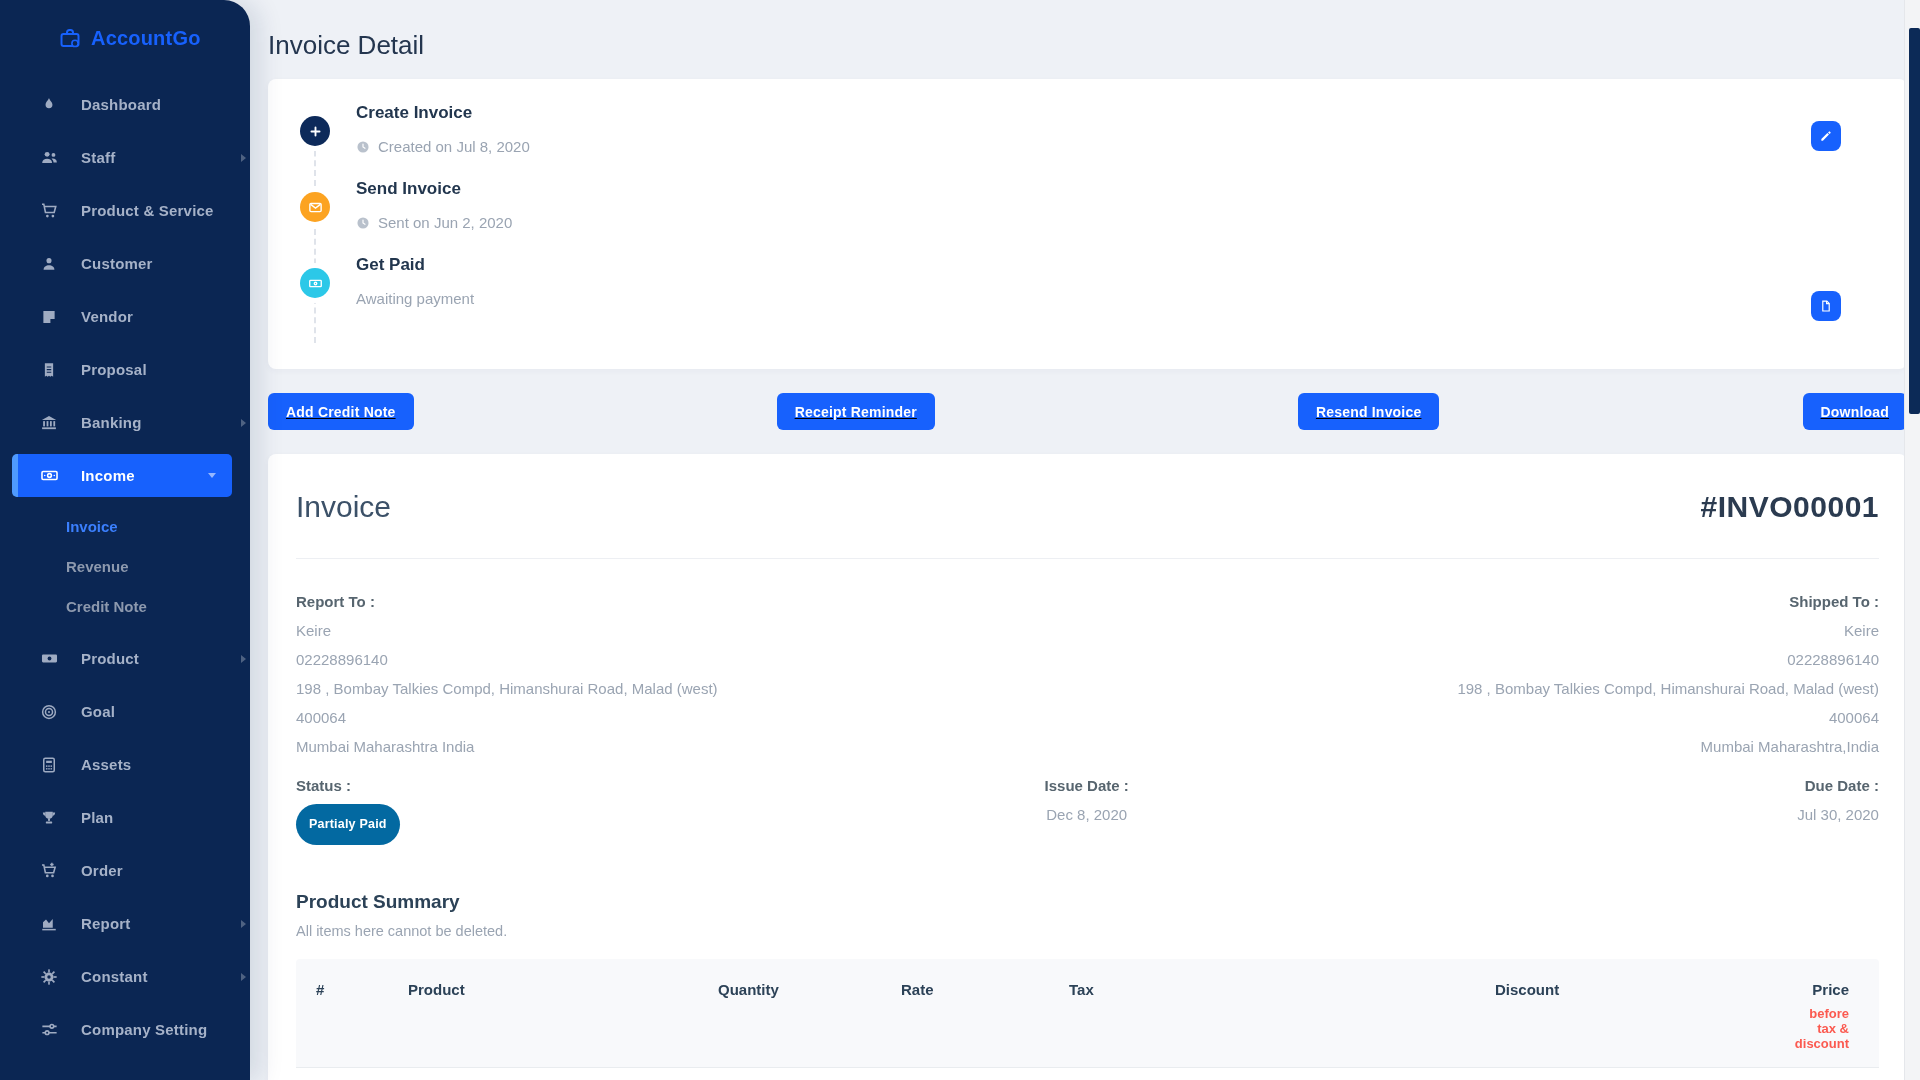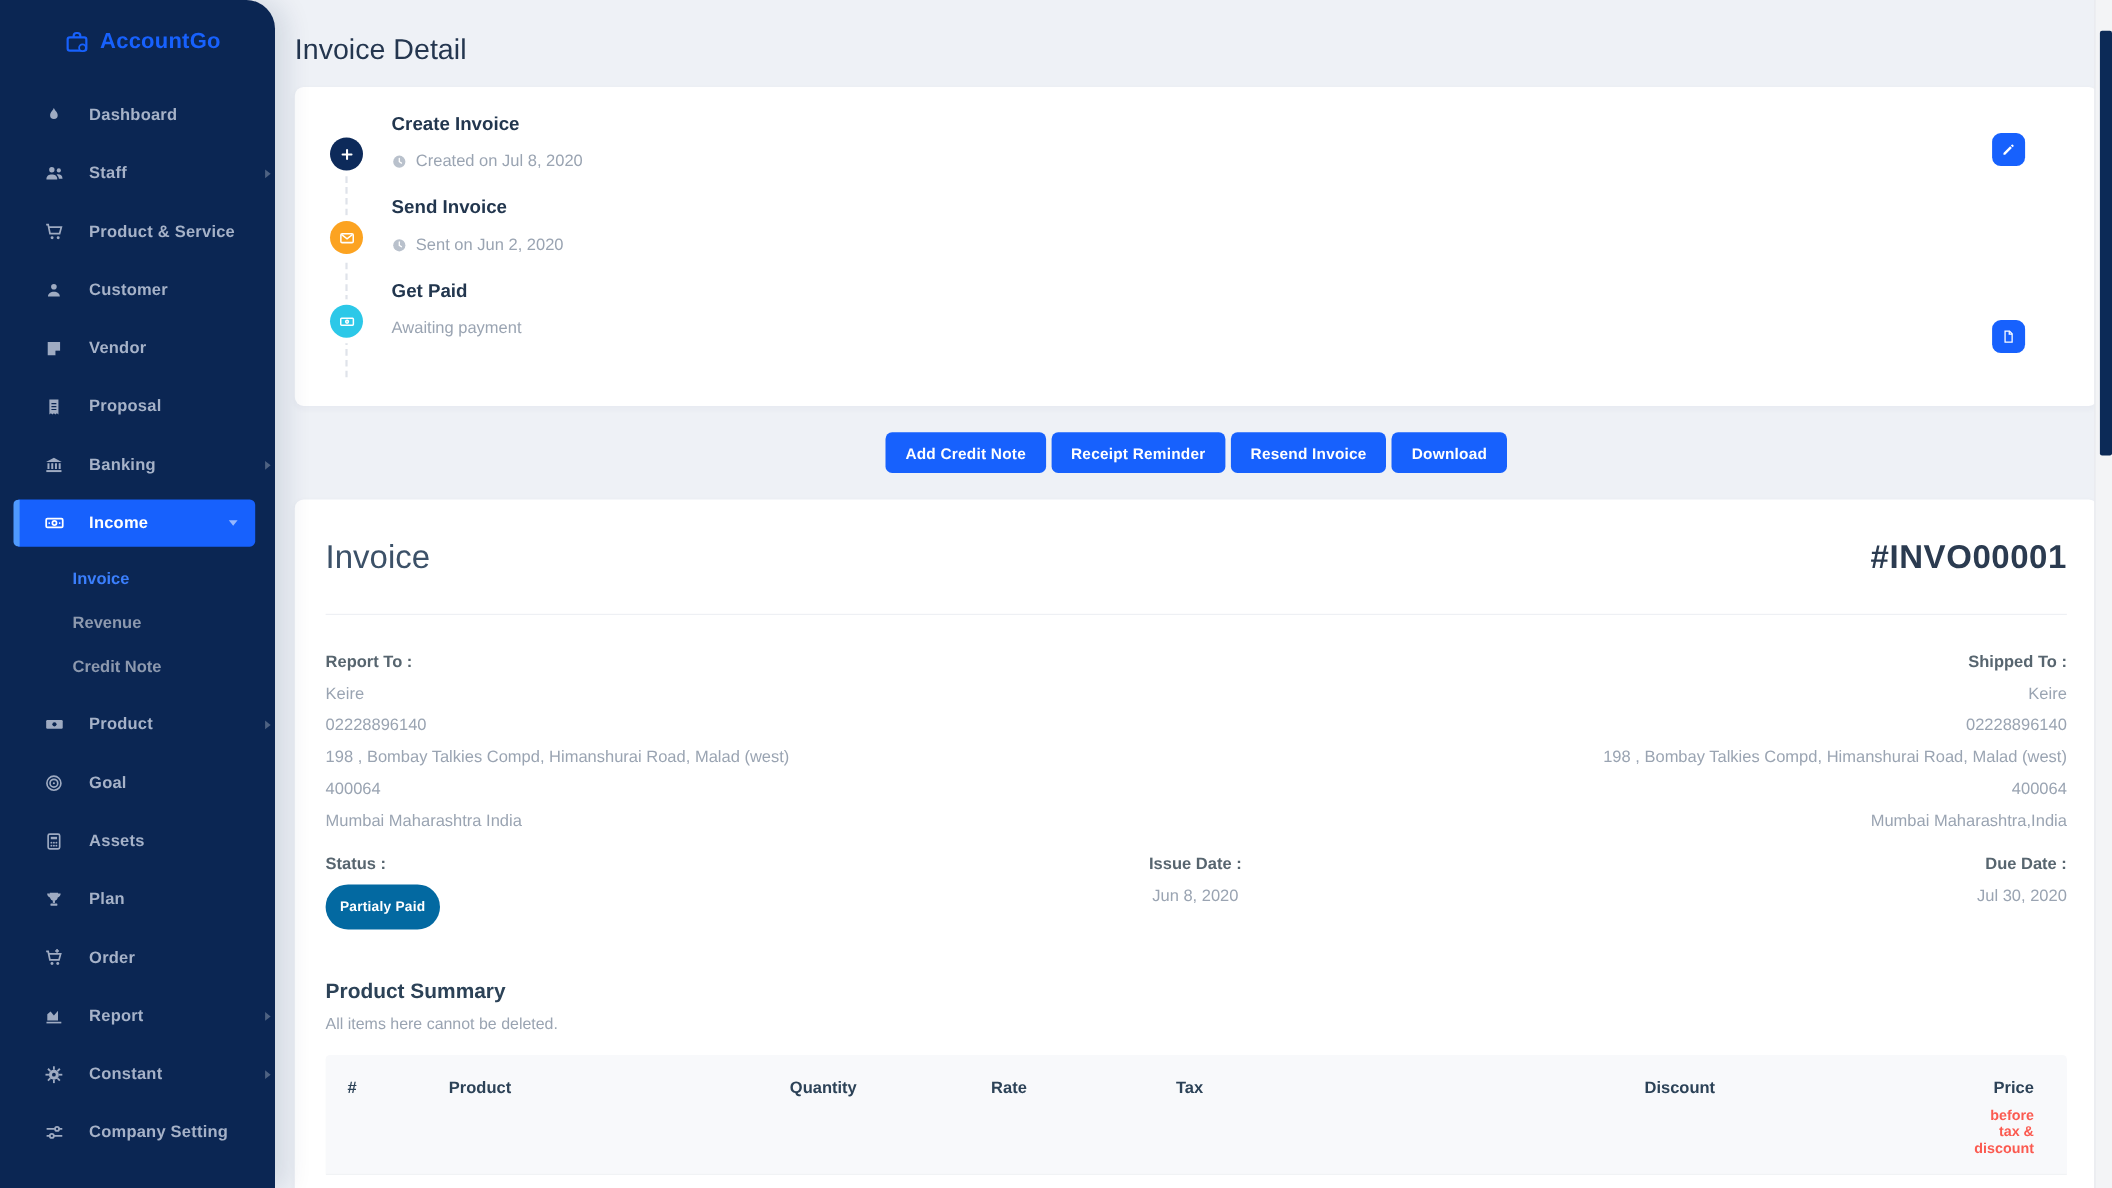--- a/index.html
+++ b/index.html
@@ -37,36 +37,36 @@
 
   
   .main{ position:absolute; left:250px; top:0; width:1656px; height:1080px; }
   .page-title{ margin:30px 0 0 18px; font-size:26px; font-weight:500; color:#24364f; }
 
   .card{ background:#fff; border-radius:8px; box-shadow:0 2px 6px rgba(40,60,90,.04); }
 
   
   .timeline-card{ position:relative; margin:18px 0 0 18px; width:1639px; height:290px; padding:24px 28px 24px 32px; }
   .timeline-line{ position:absolute; left:46px; top:42px; height:222px; border-left:2px dashed #dfe3ea; }
-  .step{ position:relative; display:flex; align-items:flex-end; margin-bottom:24px; z-index:1; }
+  .step{ position:relative; display:flex; align-items:center; margin-bottom:24px; z-index:1; }
   .step-ic{ width:30px; height:30px; border-radius:50%; flex:0 0 30px; display:flex;
     align-items:center; justify-content:center; color:#fff; box-shadow:0 0 0 5px #fff; margin-top:4px; }
   .step-ic.navy{ background:#0d2a5a; }
   .step-ic.orange{ background:#fca321; }
   .step-ic.cyan{ background:#2cc8e8; }
   .step-body{ margin-left:26px; }
   .step-title{ font-size:17px; font-weight:700; color:#22364e; }
   .step-sub{ margin-top:15px; font-size:15px; color:#9aa4b2; display:flex; align-items:center; gap:8px; }
   .fab{ position:absolute; right:66px; width:30px; height:30px; border:none; border-radius:8px;
     background:#1761fd; color:#fff; display:flex; align-items:center; justify-content:center; cursor:pointer; }
   .fab.edit{ top:42px; }
   .fab.file{ top:212px; }
 
   
-  .actions{ margin:24px 0 0 18px; width:1639px; display:flex; justify-content:center; gap:5px; }
+  .actions{ margin:24px 0 0 18px; width:1639px; display:flex; justify-content:space-between; gap:5px;text-decoration:underline; }
   .btn{ height:37px; padding:0 18px; background:#1761fd; color:#fff; border:none; border-radius:6px;
     font-family:inherit; font-size:14px; font-weight:600; letter-spacing:.2px; cursor:pointer; }
 
   
   .invoice-card{ position:relative; margin:24px 0 0 18px; width:1639px; height:700px; padding:36px 28px 0 28px; }
   .inv-head{ display:flex; justify-content:space-between; align-items:flex-start; }
   .inv-title{ font-size:30px; font-weight:500; color:#3c5168; }
   .inv-number{ font-size:30px; font-weight:700; color:#2b3b50; letter-spacing:.5px; }
   .inv-divider{ margin-top:34px; border-bottom:1px solid #edeff3; }
 
@@ -451,21 +451,21 @@
         </div>
       </div>
 
       <div class="meta-row">
         <div class="meta left">
           <div class="meta-label">Status :</div>
           <span class="badge">Partialy Paid</span>
         </div>
         <div class="meta center">
           <div class="meta-label">Issue Date :</div>
-          <div class="meta-value">Jun 8, 2020</div>
+          <div class="meta-value">Dec 8, 2020</div>
         </div>
         <div class="meta right">
           <div class="meta-label">Due Date :</div>
           <div class="meta-value">Jul 30, 2020</div>
         </div>
       </div>
 
       <div class="summary-title">Product Summary</div>
       <div class="summary-note">All items here cannot be deleted.</div>
 

